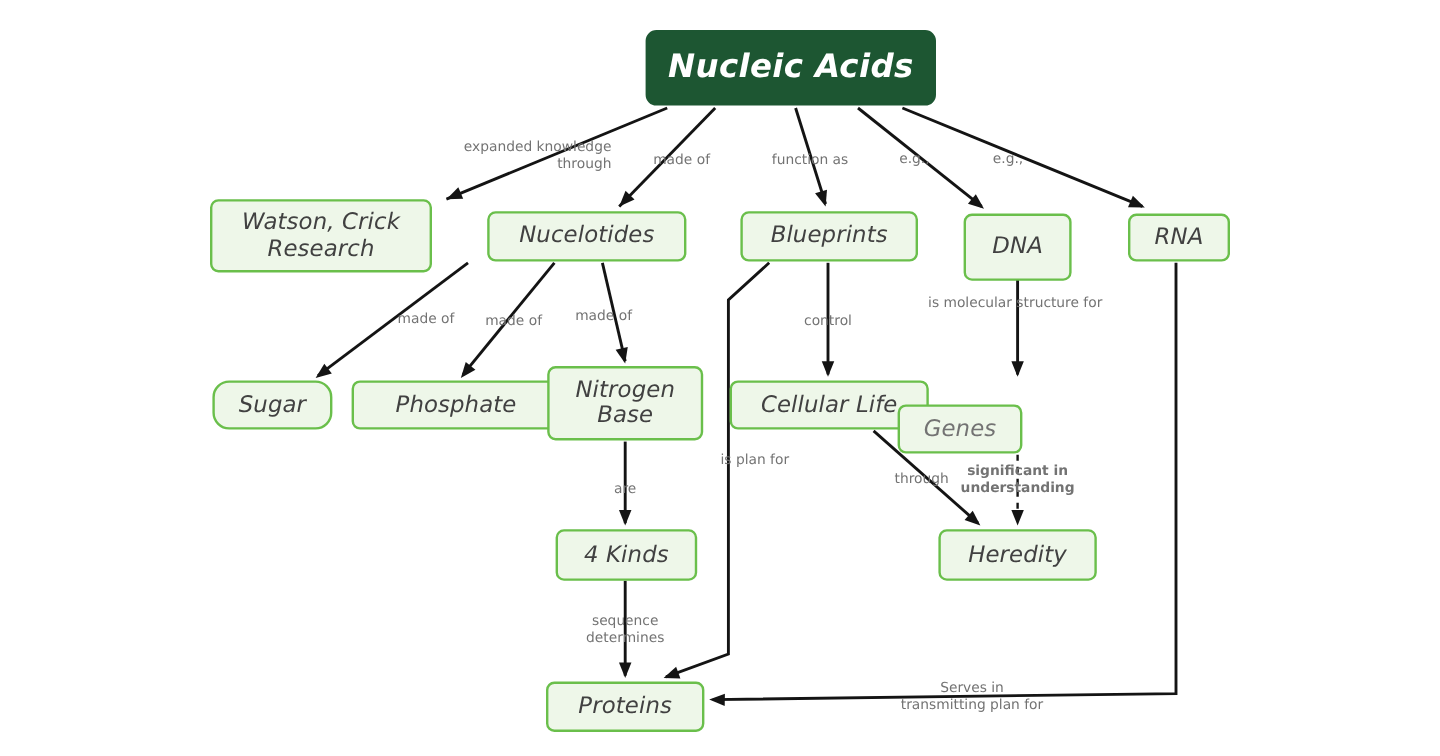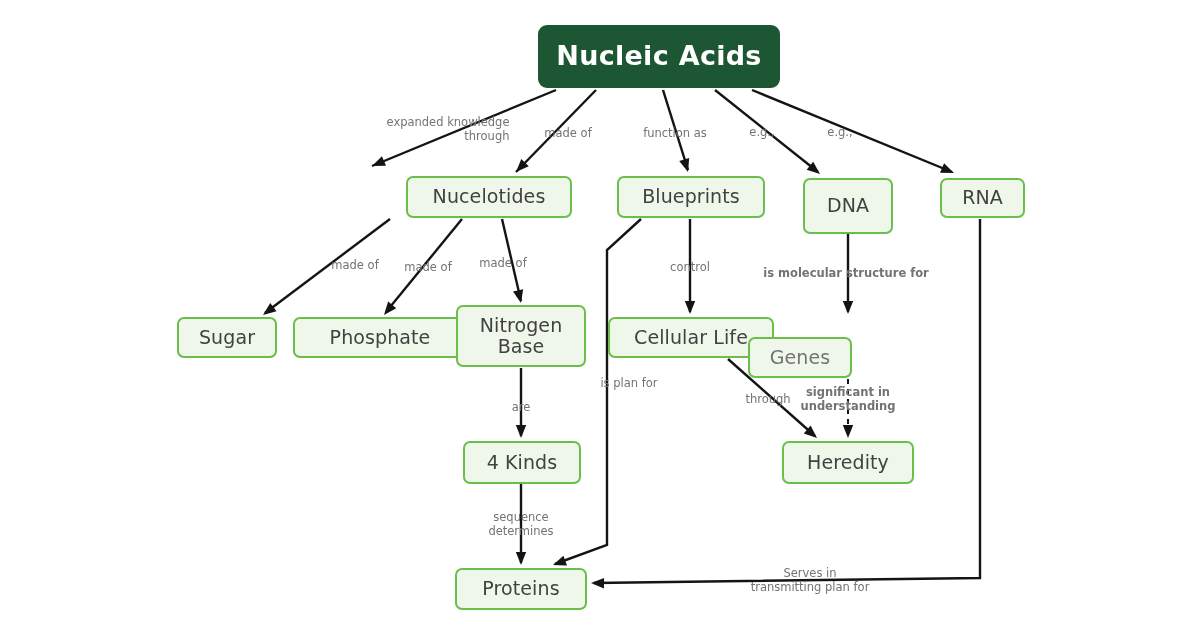--- a/index.html
+++ b/index.html
@@ -41,21 +41,21 @@
   }
   .node.root {
     background: #1d5632;
     border: 2px solid #1d5632;
     border-radius: 9px;
     color: #ffffff;
     font-weight: bold;
     font-size: 27px;
     letter-spacing: 0.3px;
   }
-  .node .nlabel { display: block; padding: 0 6px; }
+  .node .nlabel { display: block; padding: 0 6px; font-style: italic; }
   .edge-label {
     position: absolute;
     color: #737373;
     font-family: "DejaVu Sans", sans-serif;
     font-size: 11.5px;
     line-height: 1.25;
     text-align: center;
     white-space: pre-line;
     transform: translate(-50%, -50%);
     z-index: 4;
@@ -103,46 +103,49 @@
 <div class="edge-label" style="left: 448px; top: 129px; color: rgb(115, 115, 115); text-align: right;">expanded knowledge
 through</div>
     <div class="edge-label" style="left: 568px; top: 133px; color: rgb(115, 115, 115);">made of</div>
     <div class="edge-label" style="left: 675px; top: 133px; color: rgb(115, 115, 115);">function as</div>
     <div class="edge-label" style="left: 762px; top: 132px; color: rgb(115, 115, 115);">e.g.,</div>
     <div class="edge-label" style="left: 840px; top: 132px; color: rgb(115, 115, 115);">e.g.,</div>
     <div class="edge-label" style="left: 355px; top: 265px; color: rgb(115, 115, 115);">made of</div>
     <div class="edge-label" style="left: 428px; top: 267px; color: rgb(115, 115, 115);">made of</div>
     <div class="edge-label" style="left: 503px; top: 263px; color: rgb(115, 115, 115);">made of</div>
     <div class="edge-label" style="left: 690px; top: 267px; color: rgb(115, 115, 115);">control</div>
-    <div class="edge-label" style="left: 846px; top: 273px; color: rgb(115, 115, 115); font-weight: bold;">is molecular structure for</div>
+    <div class="edge-label" style="left: 846px; top: 252px; color: rgb(115, 115, 115);">is molecular structure for</div>
     <div class="edge-label" style="left: 521px; top: 407px; color: rgb(115, 115, 115);">are</div>
     <div class="edge-label" style="left: 768px; top: 399px; color: rgb(115, 115, 115);">through</div>
     <div class="edge-label" style="left: 848px; top: 399px; color: rgb(115, 115, 115); font-weight: bold;">significant in
 understanding</div>
     <div class="edge-label" style="left: 605px; top: 383px; color: rgb(115, 115, 115); margin-left: 24px;">is plan for</div>
     <div class="edge-label" style="left: 521px; top: 524px; color: rgb(115, 115, 115);">sequence
 determines</div>
     <div class="edge-label" style="left: 810px; top: 580px; color: rgb(115, 115, 115);">Serves in
 transmitting plan for</div>
     <div class="node root" style="left: 538px; top: 25px; width: 242px; height: 63px; background: rgb(29, 86, 50); border-color: rgb(29, 86, 50); color: rgb(255, 255, 255);">
       <span class="nlabel">Nucleic Acids</span>
+    </div>
+    <div class="node" style="left: 175px; top: 166px; width: 185px; height: 61px; background: rgb(238, 247, 233); border-color: rgb(106, 191, 75); color: rgb(65, 65, 65);">
+      <span class="nlabel">Watson, Crick<br>Research</span>
     </div>
     <div class="node" style="left: 406px; top: 176px; width: 166px; height: 42px; background: rgb(238, 247, 233); border-color: rgb(106, 191, 75); color: rgb(65, 65, 65);">
       <span class="nlabel">Nucelotides</span>
     </div>
     <div class="node" style="left: 617px; top: 176px; width: 148px; height: 42px; background: rgb(238, 247, 233); border-color: rgb(106, 191, 75); color: rgb(65, 65, 65);">
       <span class="nlabel">Blueprints</span>
     </div>
     <div class="node" style="left: 803px; top: 178px; width: 90px; height: 56px; background: rgb(238, 247, 233); border-color: rgb(106, 191, 75); color: rgb(65, 65, 65);">
       <span class="nlabel">DNA</span>
     </div>
     <div class="node" style="left: 940px; top: 178px; width: 85px; height: 40px; background: rgb(238, 247, 233); border-color: rgb(106, 191, 75); color: rgb(65, 65, 65);">
       <span class="nlabel">RNA</span>
     </div>
-    <div class="node" style="left: 177px; top: 317px; width: 100px; height: 41px; background: rgb(238, 247, 233); border-color: rgb(106, 191, 75); color: rgb(65, 65, 65);">
+    <div class="node" style="left: 177px; top: 317px; width: 100px; height: 41px; background: rgb(238, 247, 233); border-color: rgb(106, 191, 75); color: rgb(65, 65, 65); border-radius: 14px;">
       <span class="nlabel">Sugar</span>
     </div>
     <div class="node" style="left: 293px; top: 317px; width: 174px; height: 41px; background: rgb(238, 247, 233); border-color: rgb(106, 191, 75); color: rgb(65, 65, 65);">
       <span class="nlabel">Phosphate</span>
     </div>
     <div class="node" style="left: 456px; top: 305px; width: 130px; height: 62px; background: rgb(238, 247, 233); border-color: rgb(106, 191, 75); color: rgb(65, 65, 65);">
       <span class="nlabel">Nitrogen<br>Base</span>
     </div>
     <div class="node" style="left: 608px; top: 317px; width: 166px; height: 41px; background: rgb(238, 247, 233); border-color: rgb(106, 191, 75); color: rgb(65, 65, 65);">
       <span class="nlabel">Cellular Life</span>

